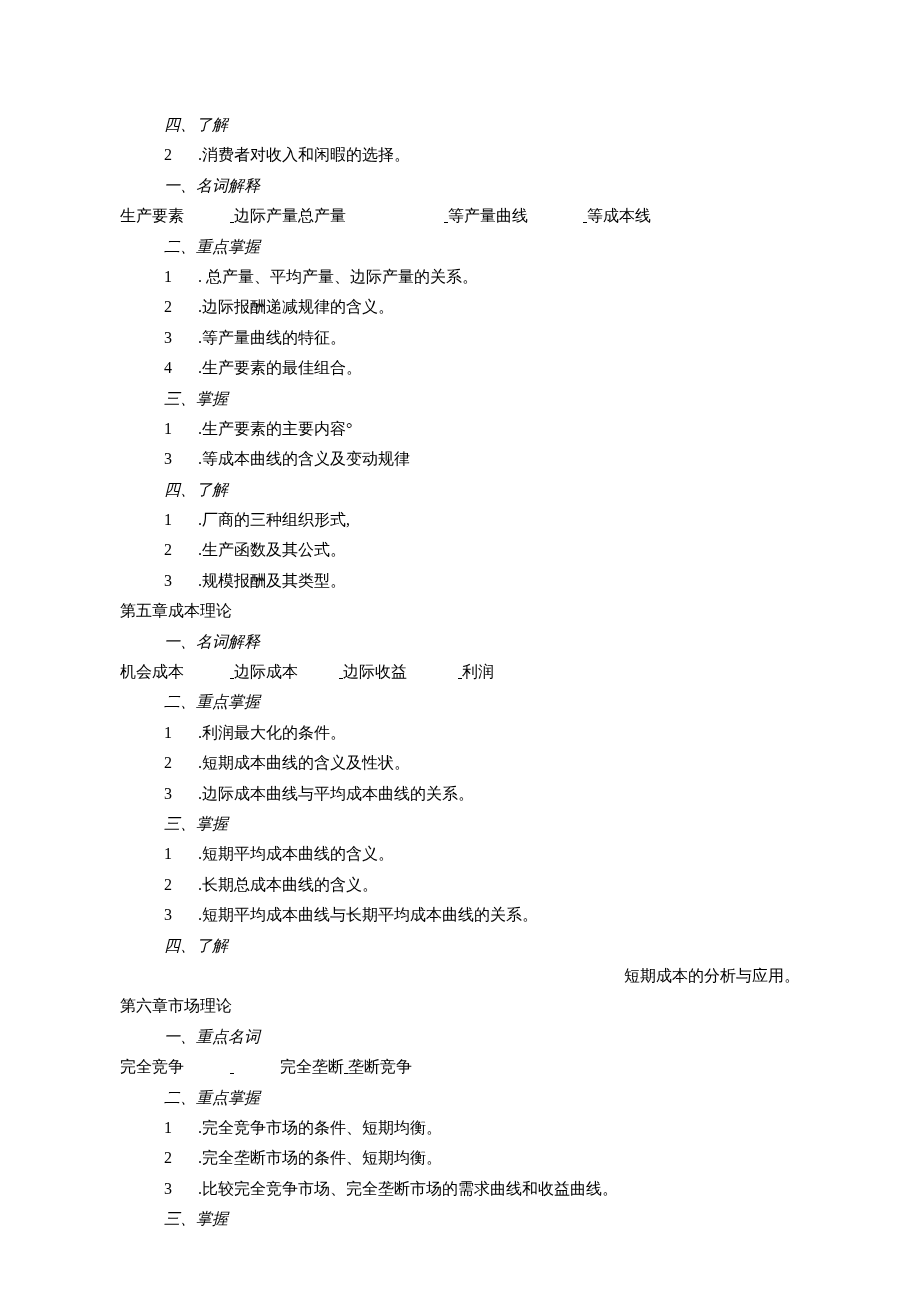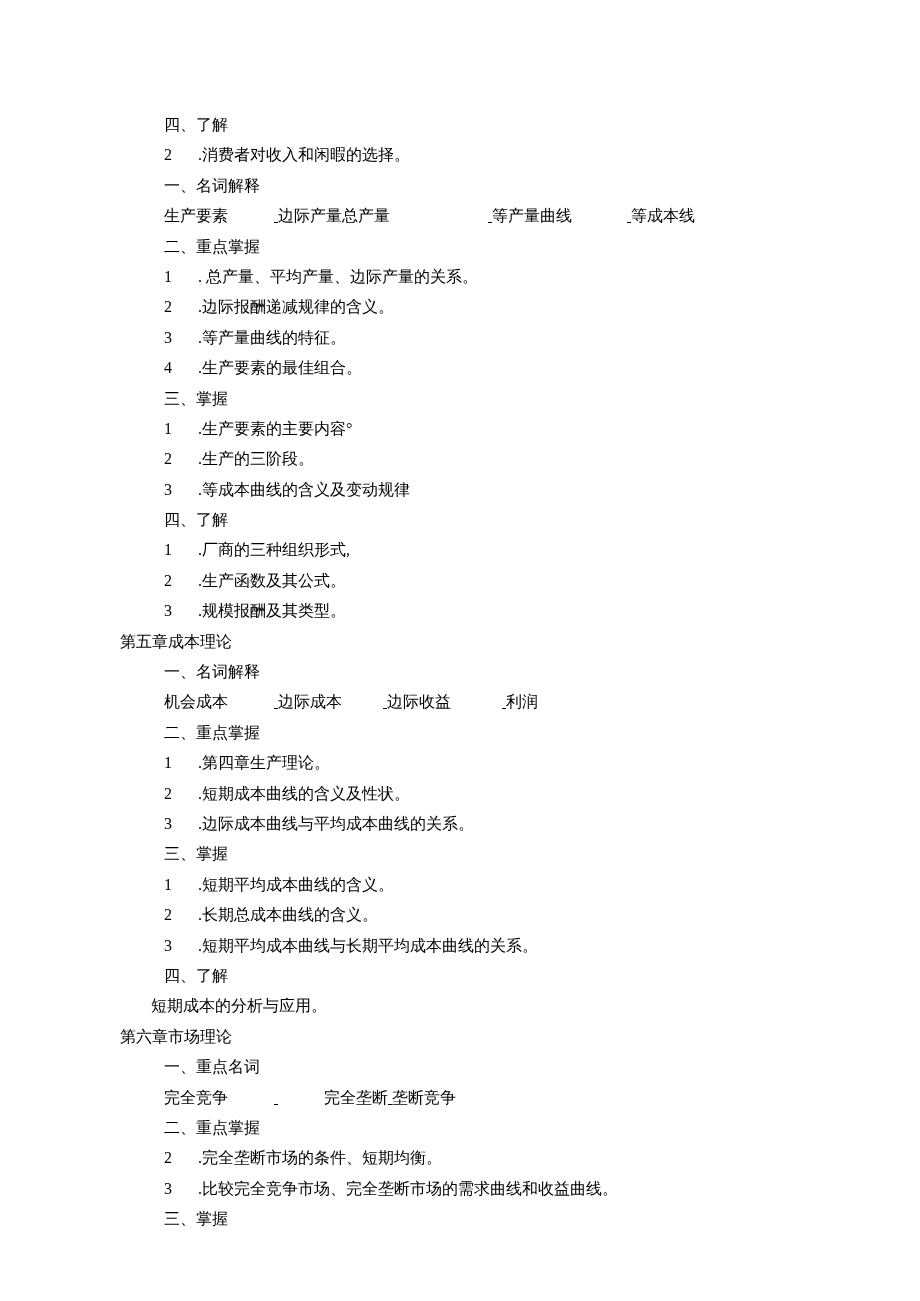--- a/index.html
+++ b/index.html
@@ -13,37 +13,38 @@
     width: 920px;
   }
   .page {
     padding: 110px 120px 60px 120px;
   }
   .chapter-title {
     margin-left: 0;
   }
   .section-heading {
     margin-left: 44px;
+    font-style: italic;
   }
   .term-line {
-    margin-left: 44px;
     text-decoration: underline;
   }
   .term-line span {
     display: inline-block;
   }
   .num-line {
     margin-left: 44px;
   }
   .num-line .num {
     display: inline-block;
     width: 30px;
   }
   .plain-indent {
-    margin-left: 31px;
+    margin-left: 40px;
+    text-align: right;
   }
 </style>
 </head>
 <body>
 
 <div class="page">
 
   <div class="section-heading">四、了解</div>
   <div class="num-line">
     <span class="num">2</span><span> .消费者对收入和闲暇的选择。</span>
@@ -70,23 +71,20 @@
   </div>
   <div class="num-line">
     <span class="num">4</span><span> .生产要素的最佳组合。</span>
   </div>
 
   <div class="section-heading">三、掌握</div>
   <div class="num-line">
     <span class="num">1</span><span> .生产要素的主要内容°</span>
   </div>
   <div class="num-line">
-    <span class="num">2</span><span> .生产的三阶段。</span>
-  </div>
-  <div class="num-line">
     <span class="num">3</span><span> .等成本曲线的含义及变动规律</span>
   </div>
 
   <div class="section-heading">四、了解</div>
   <div class="num-line">
     <span class="num">1</span><span> .厂商的三种组织形式,</span>
   </div>
   <div class="num-line">
     <span class="num">2</span><span> .生产函数及其公式。</span>
   </div>
@@ -99,21 +97,21 @@
   <div class="section-heading">一、名词解释</div>
   <div class="term-line">
     <span style="width:110px;">机会成本</span>
     <span style="width:105px;">边际成本</span>
     <span style="width:115px;">边际收益</span>
     <span>利润</span>
   </div>
 
   <div class="section-heading">二、重点掌握</div>
   <div class="num-line">
-    <span class="num">1</span><span> .第四章生产理论。</span>
+    <span class="num">1</span><span> .利润最大化的条件。</span>
   </div>
   <div class="num-line">
     <span class="num">2</span><span> .短期成本曲线的含义及性状。</span>
   </div>
   <div class="num-line">
     <span class="num">3</span><span> .边际成本曲线与平均成本曲线的关系。</span>
   </div>
 
   <div class="section-heading">三、掌握</div>
   <div class="num-line">
@@ -133,20 +131,23 @@
 
   <div class="section-heading">一、重点名词</div>
   <div class="term-line">
     <span style="width:110px;">完全竞争</span>
     <span style="width:110px;text-align:right;">完全垄断</span>
     <span>垄断竞争</span>
   </div>
 
   <div class="section-heading">二、重点掌握</div>
   <div class="num-line">
+    <span class="num">1</span><span> .完全竞争市场的条件、短期均衡。</span>
+  </div>
+  <div class="num-line">
     <span class="num">2</span><span> .完全垄断市场的条件、短期均衡。</span>
   </div>
   <div class="num-line">
     <span class="num">3</span><span> .比较完全竞争市场、完全垄断市场的需求曲线和收益曲线。</span>
   </div>
 
   <div class="section-heading">三、掌握</div>
 
 </div>
 

